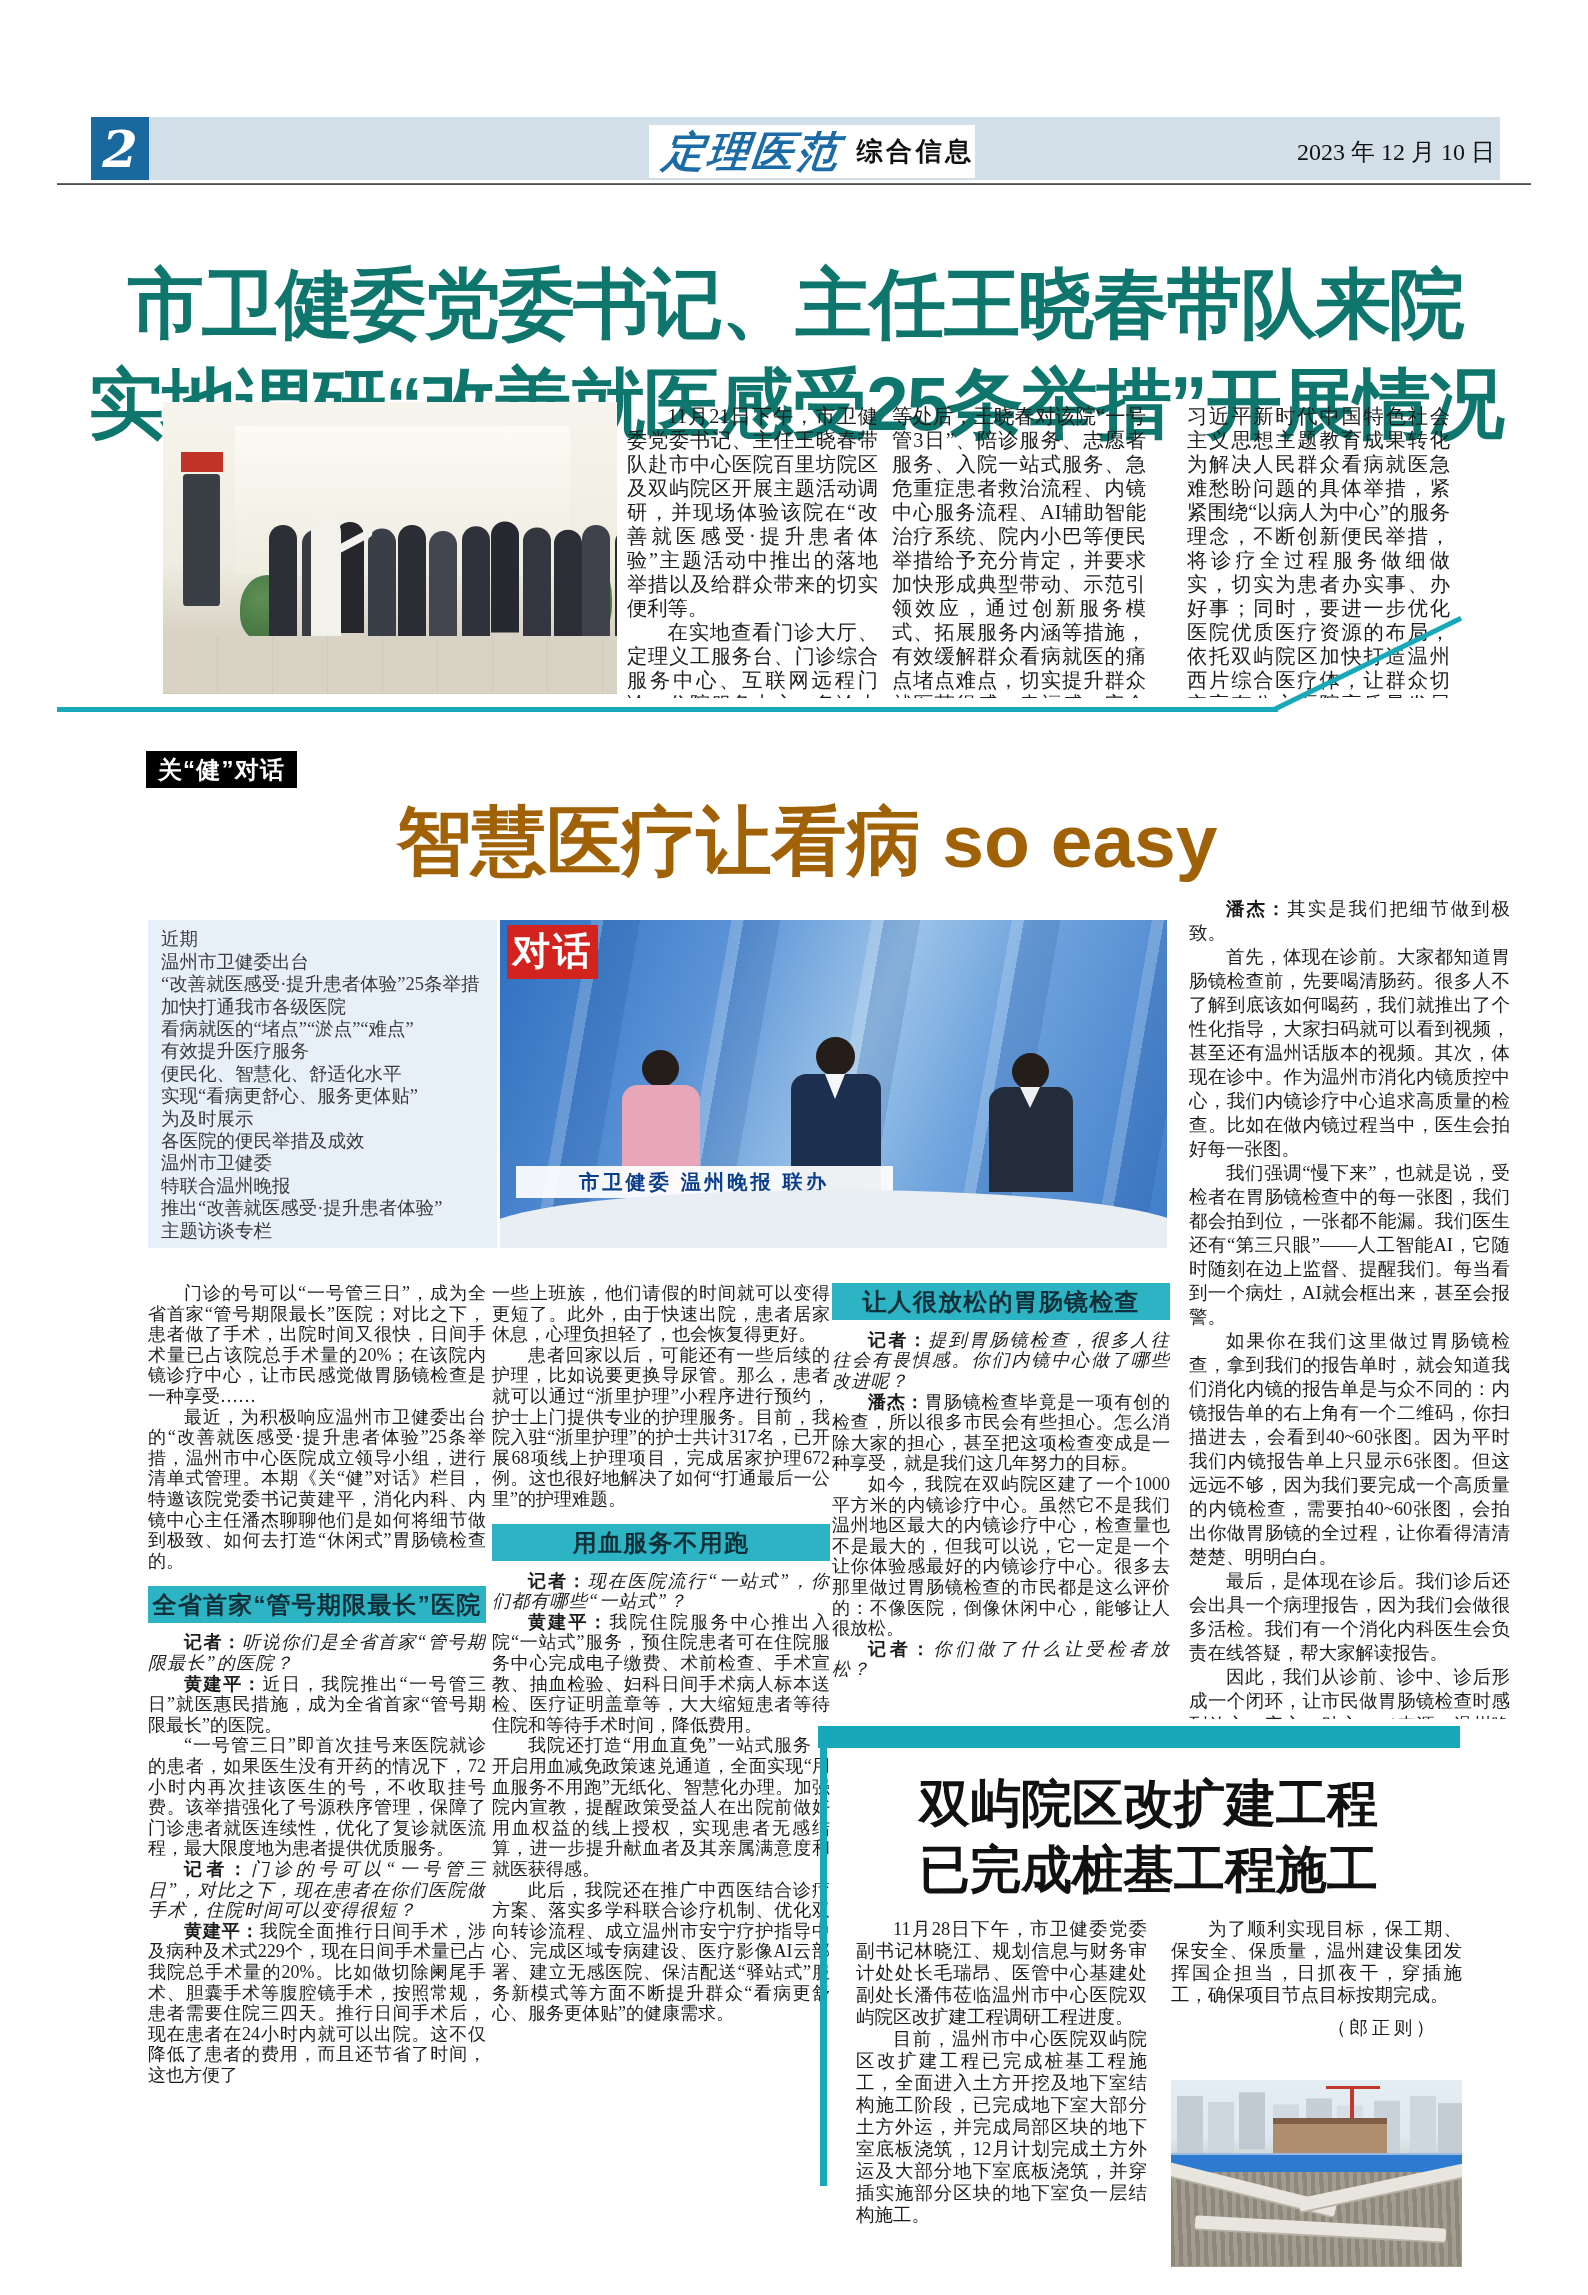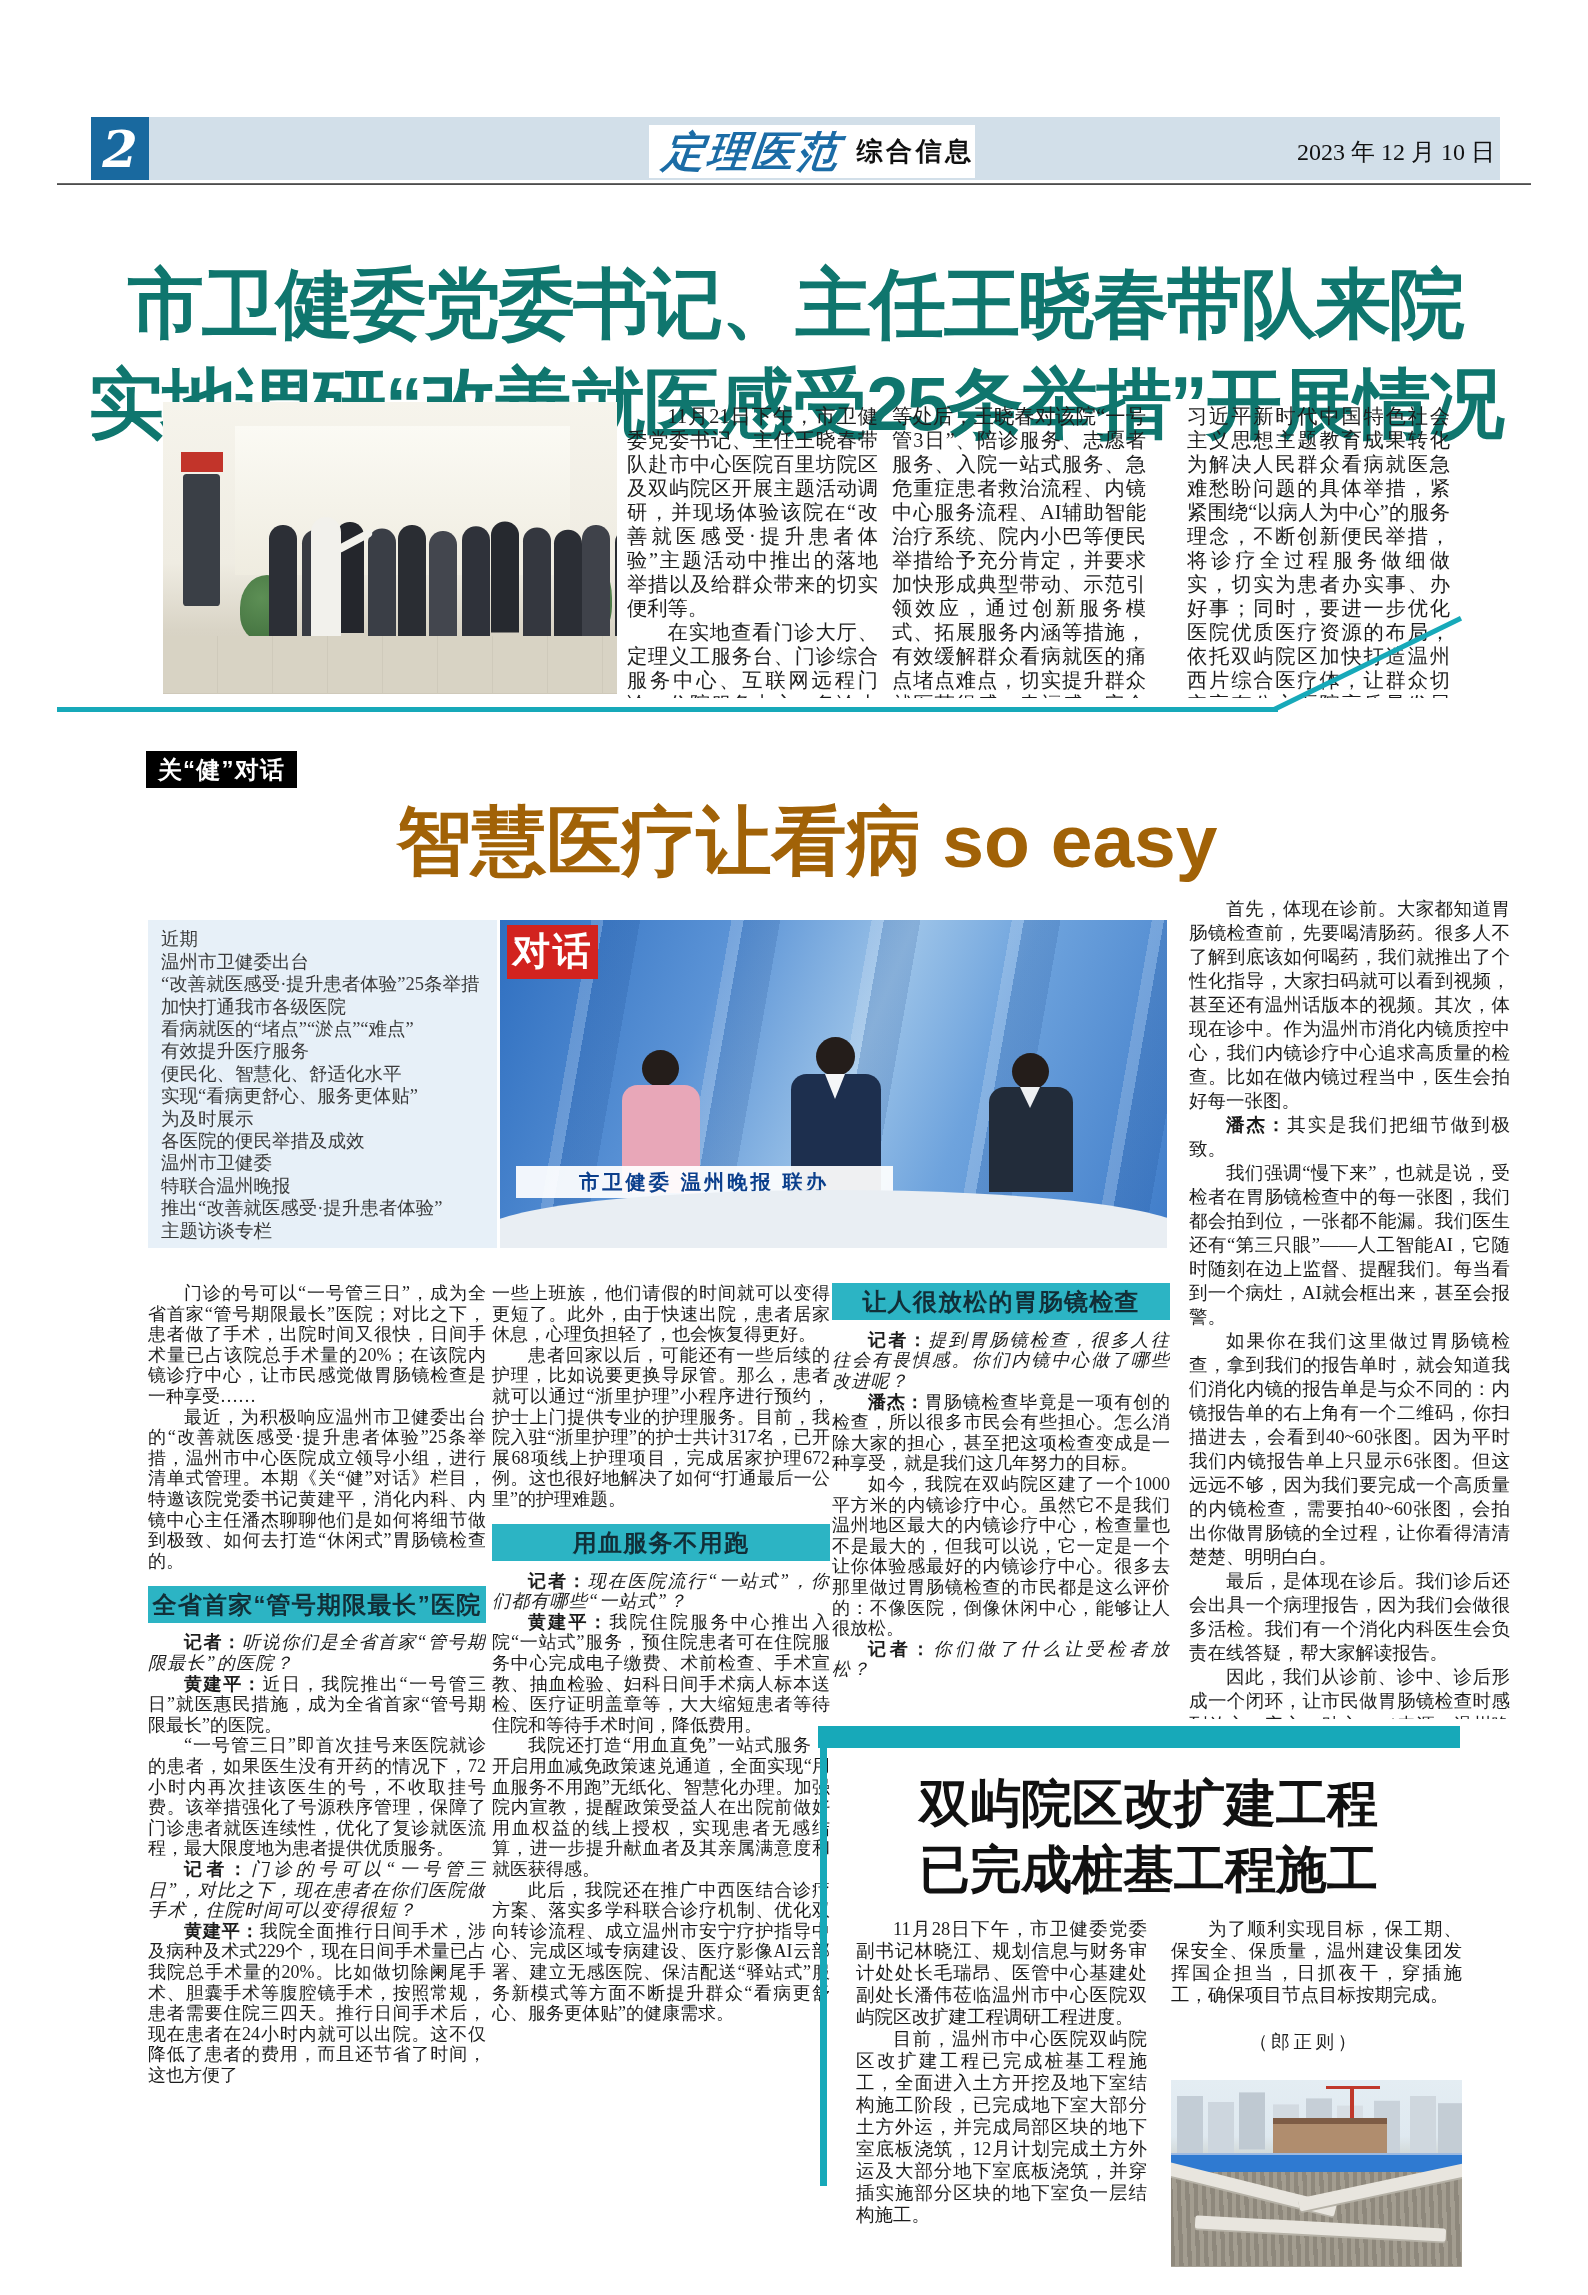--- a/index.html
+++ b/index.html
@@ -41,21 +41,21 @@
   .a1col{position:absolute;top:404px;height:294px;overflow:hidden;text-align:justify;
          font-size:20.3px;line-height:24px;}
   .para{margin:0;text-indent:2em;}
   .para.noind{text-indent:0;}
   .para b{font-family:"Liberation Sans",sans-serif;font-weight:700;font-style:normal;}
   .para.q{font-style:italic;letter-spacing:1.2px;}
   .para.sub{font-style:normal;text-indent:0;text-align:center;background:#2cb4c4;color:#112f38;
             font-family:"Liberation Sans",sans-serif;font-weight:700;font-size:24px;letter-spacing:1.2px;
             padding:4.8px 0 3.6px;margin:14.4px 0 9.6px;line-height:1.2;}
   .para.sub:first-child{margin-top:0;}
-  .para.byline{text-indent:0;text-align:center;padding-right:24px;letter-spacing:3.6px;margin-top:25px;}
+  .para.byline{text-indent:0;text-align:right;padding-right:24px;letter-spacing:3.6px;margin-top:11px;}
   
   .sep-h{position:absolute;left:57px;top:707px;width:1221px;height:4.8px;background:#17a9b9;}
   .sep-d{position:absolute;left:1274px;top:707px;width:208px;height:4.8px;background:#17a9b9;
          transform-origin:left center;transform:rotate(-26deg);}
   
   .redlabel{position:absolute;left:146px;top:751px;width:151px;height:37px;background:#000000;color:#fff;
             font-family:"Liberation Sans",sans-serif;font-weight:700;font-size:24px;
             display:flex;align-items:center;justify-content:center;letter-spacing:1.2px;}
   .h2{position:absolute;left:239px;top:796px;width:1136px;text-align:center;
       font-family:"Liberation Sans",sans-serif;font-weight:900;color:#a16207;font-size:75px;line-height:90px;}
@@ -178,22 +178,22 @@
     <div class="torso" style="left:291px;top:154px;width:90px;height:120px;background:#1d2f4e;"></div>
     <div class="shirt" style="left:325px;top:154px;border-top:25px solid #f4f6f8;"></div>
     <div class="head" style="left:512px;top:133px;width:37px;height:37px;"></div>
     <div class="torso" style="left:489px;top:167px;width:84px;height:105px;background:#222c3a;"></div>
     <div class="shirt" style="left:520px;top:167px;border-top:21.5px solid #eef0f2;"></div>
     <div class="p2-banner">市卫健委 温州晚报 联办</div>
     <div class="p2-desk"></div>
   </div>
 
   <div class="c4">
+      <p class="para"><b>潘杰：</b>其实是我们把细节做到极致。</p>
       <p class="para">首先，体现在诊前。大家都知道胃肠镜检查前，先要喝清肠药。很多人不了解到底该如何喝药，我们就推出了个性化指导，大家扫码就可以看到视频，甚至还有温州话版本的视频。其次，体现在诊中。作为温州市消化内镜质控中心，我们内镜诊疗中心追求高质量的检查。比如在做内镜过程当中，医生会拍好每一张图。</p>
-      <p class="para"><b>潘杰：</b>其实是我们把细节做到极致。</p>
       <p class="para">我们强调“慢下来”，也就是说，受检者在胃肠镜检查中的每一张图，我们都会拍到位，一张都不能漏。我们医生还有“第三只眼”——人工智能AI，它随时随刻在边上监督、提醒我们。每当看到一个病灶，AI就会框出来，甚至会报警。</p>
       <p class="para">如果你在我们这里做过胃肠镜检查，拿到我们的报告单时，就会知道我们消化内镜的报告单是与众不同的：内镜报告单的右上角有一个二维码，你扫描进去，会看到40~60张图。因为平时我们内镜报告单上只显示6张图。但这远远不够，因为我们要完成一个高质量的内镜检查，需要拍40~60张图，会拍出你做胃肠镜的全过程，让你看得清清楚楚、明明白白。</p>
       <p class="para">最后，是体现在诊后。我们诊后还会出具一个病理报告，因为我们会做很多活检。我们有一个消化内科医生会负责在线答疑，帮大家解读报告。</p>
       <p class="para">因此，我们从诊前、诊中、诊后形成一个闭环，让市民做胃肠镜检查时感到放心、安心、贴心。（来源：温州晚报）</p>
     </div>
 
   <div class="s2col" style="left:148px;top:1258px;width:338px;height:912px;">
       <p class="para">门诊的号可以“一号管三日”，成为全省首家“管号期限最长”医院；对比之下，患者做了手术，出院时间又很快，日间手术量已占该院总手术量的20%；在该院内镜诊疗中心，让市民感觉做胃肠镜检查是一种享受……</p>
       <p class="para">最近，为积极响应温州市卫健委出台的“改善就医感受·提升患者体验”25条举措，温州市中心医院成立领导小组，进行清单式管理。本期《关“健”对话》栏目，特邀该院党委书记黄建平，消化内科、内镜中心主任潘杰聊聊他们是如何将细节做到极致、如何去打造“休闲式”胃肠镜检查的。</p>
       <p class="para sub">全省首家“管号期限最长”医院</p>

